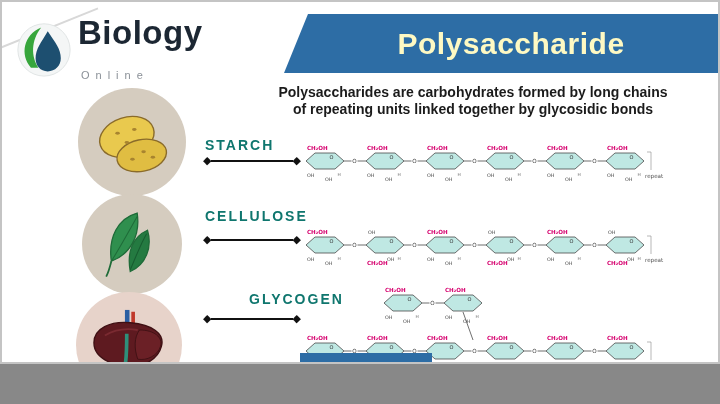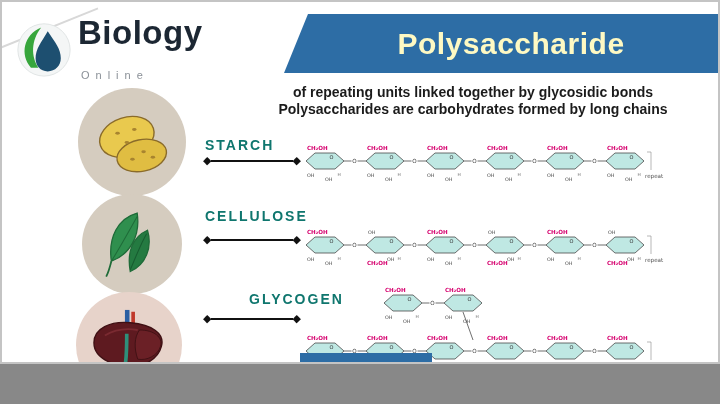--- a/index.html
+++ b/index.html
@@ -71,22 +71,22 @@
       <div class="brand">Biology</div>
       <div class="online">Online</div>
     </div>
   </div>
 
   <div class="titlebar">
     <div class="title">Polysaccharide</div>
   </div>
 
   <div class="definition">
+    <div>Polysaccharides are carbohydrates formed by long chains</div>
     <div>of repeating units linked together by glycosidic bonds</div>
-    <div>Polysaccharides are carbohydrates formed by long chains</div>
   </div>
 
   <div class="icon-circle circ-1">
     <svg viewBox="0 0 100 100">
       <ellipse cx="44" cy="44" rx="30" ry="21" transform="rotate(-18 44 44)" fill="#e9c94e" stroke="#8a6b2a" stroke-width="1.5"></ellipse>
       <ellipse cx="60" cy="64" rx="27" ry="17" transform="rotate(-12 60 64)" fill="#e0bd42" stroke="#8a6b2a" stroke-width="1.5"></ellipse>
       <ellipse cx="34" cy="40" rx="2.4" ry="1.6" fill="#a8842f"></ellipse>
       <ellipse cx="52" cy="36" rx="2.4" ry="1.6" fill="#a8842f"></ellipse>
       <ellipse cx="44" cy="50" rx="2.4" ry="1.6" fill="#a8842f"></ellipse>
       <ellipse cx="62" cy="60" rx="2.4" ry="1.6" fill="#a8842f"></ellipse>

